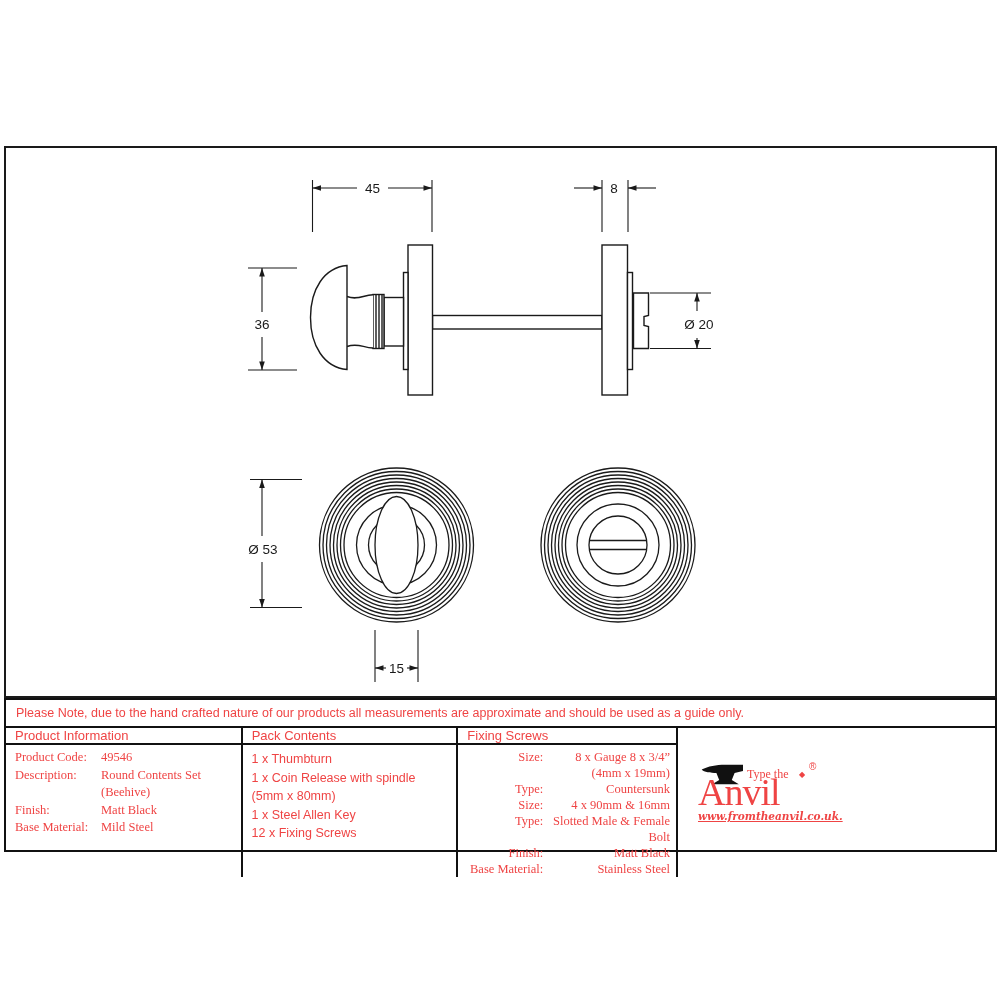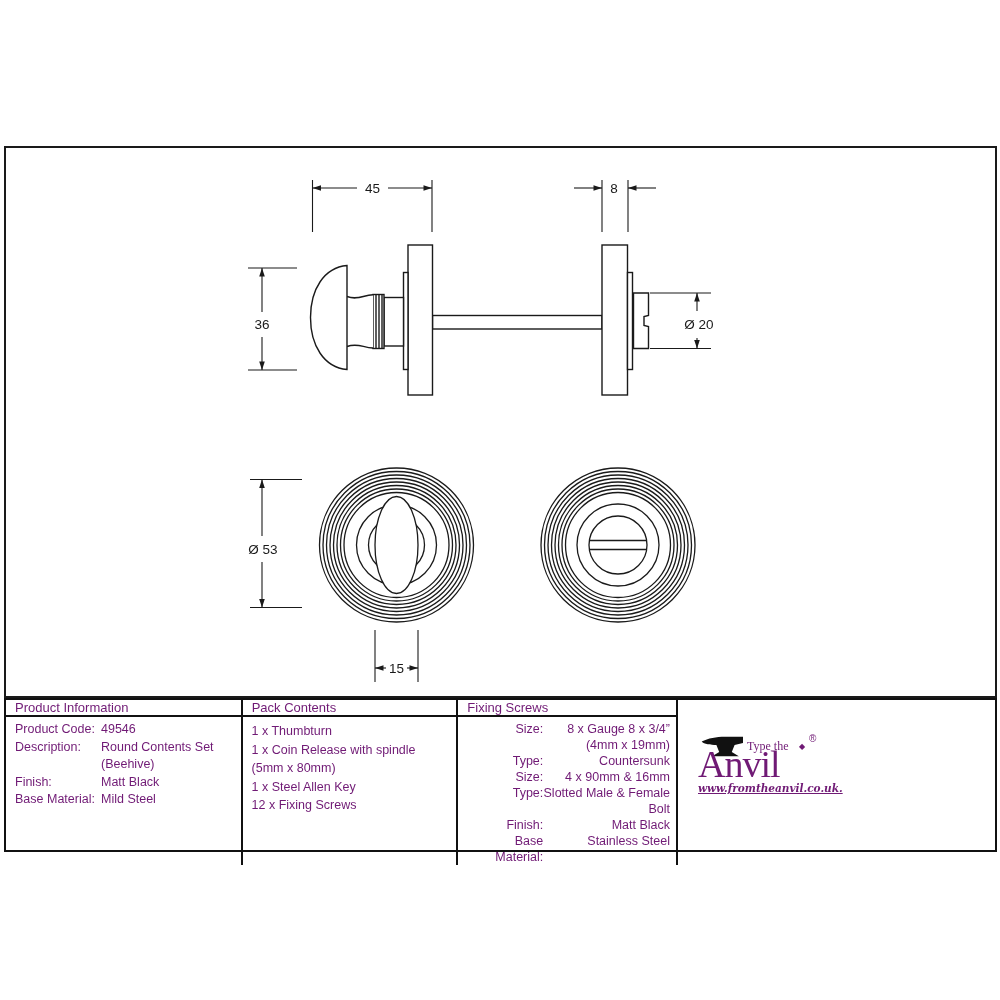--- a/index.html
+++ b/index.html
@@ -1,36 +1,36 @@
 <!DOCTYPE html>
 <html><head>
 <meta charset="utf-8">
 <style>
   html,body{margin:0;padding:0;background:#fff;}
   .page{position:relative;width:1000px;height:1000px;background:#fff;overflow:hidden;
-        font-family:"Liberation Sans",sans-serif;color:#701a75;}
+        font-family:"Liberation Sans",sans-serif;color:#ef4444;}
   .drawing-svg{position:absolute;left:0;top:0;}
   svg text{font-family:"Liberation Sans",sans-serif;fill:#1a1a1a;}
 
   
   .lower-table{position:absolute;left:4px;top:698px;width:993px;height:154px;
                border:2px solid #111;box-sizing:border-box;background:#fff;}
   .note-row{height:28px;border-bottom:2px solid #111;box-sizing:border-box;
             display:flex;align-items:center;padding-left:10px;font-size:12.5px;}
   .main-rows{display:flex;height:120px;}
   .cols-wrap{width:672px;display:flex;flex-direction:column;}
   .hdr-row{display:flex;height:26px;border-bottom:2px solid #111;box-sizing:border-box;}
   .body-row{display:flex;flex:1;}
   .c1{width:291px;}
   .c2{width:265px;}
   .c3{width:270px;}
   .cell{box-sizing:border-box;border-right:2px solid #111;}
   .hdr-cell{display:flex;align-items:center;padding-left:9px;font-size:13px;}
   .body-cell{padding:4px 6px 0 9px;font-size:12.5px;}
-  .kv-grid{display:grid;grid-template-columns:86px 1fr;line-height:17.6px;}
+  .kv-grid{display:grid;grid-template-columns:86px 1fr;line-height:17.6px;font-family:Liberation Serif, serif;}
   .kv-grid.tight{grid-template-columns:76px 1fr;line-height:16px;text-align:right;}
   .pack-list{line-height:18.6px;padding-top:1px;}
   .logo-cell{width:163px;position:relative;}
 
   
   .logo-box{position:absolute;left:20px;top:30px;width:126px;height:66px;}
   .logo-anvil-icon{position:absolute;left:0;top:6px;width:48px;height:21px;}
   .logo-prefix{position:absolute;left:49px;top:9px;font-family:"Liberation Serif",serif;
                font-size:12px;white-space:nowrap;}
   .logo-diamond{position:absolute;left:101px;top:12px;font-size:8px;}
@@ -154,20 +154,23 @@
       <circle cx="618" cy="545" r="56"></circle>
       <circle cx="618" cy="545" r="52.5"></circle>
       <circle cx="618" cy="545" r="41"></circle>
       <circle cx="618" cy="545" r="29" fill="#fff"></circle>
       <line x1="589.5" y1="540.5" x2="646.5" y2="540.5"></line>
       <line x1="589.5" y1="549.5" x2="646.5" y2="549.5"></line>
     </g>
   </svg>
 
   <div class="lower-table">
+    <div class="note-row">
+      <span>Please Note, due to the hand crafted nature of our products all measurements are approximate and should be used as a guide only.</span>
+    </div>
     <div class="main-rows">
       <div class="cols-wrap">
         <div class="hdr-row">
           <div class="cell hdr-cell c1">
             <span>Product Information</span>
           </div>
           <div class="cell hdr-cell c2">
             <span>Pack Contents</span>
           </div>
           <div class="cell hdr-cell c3">

